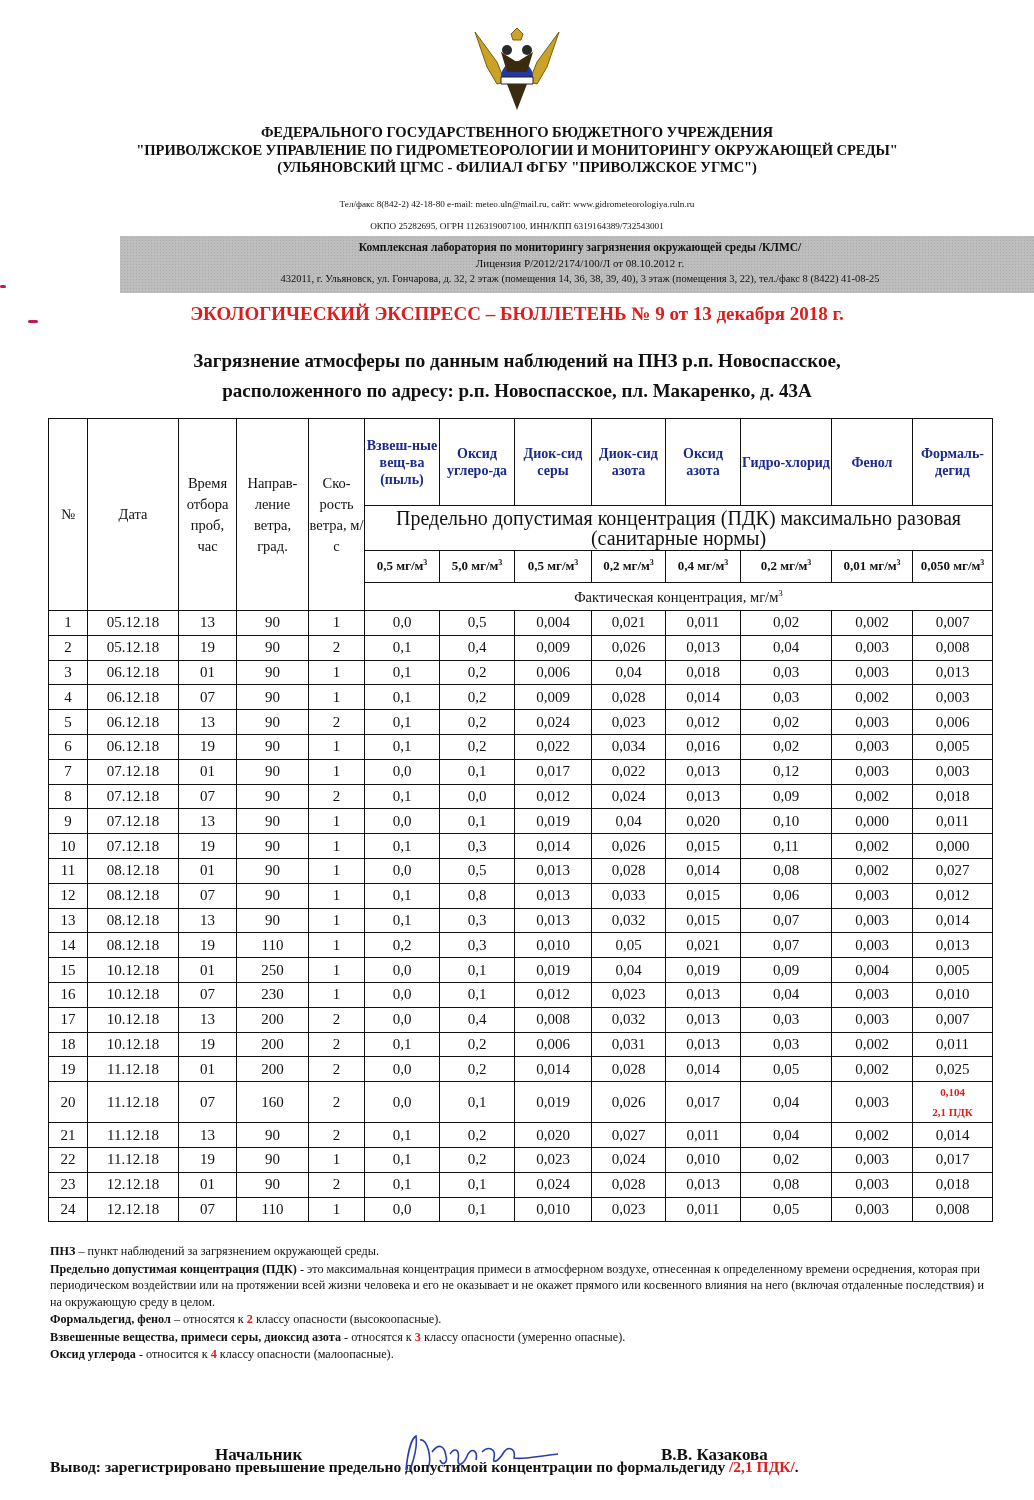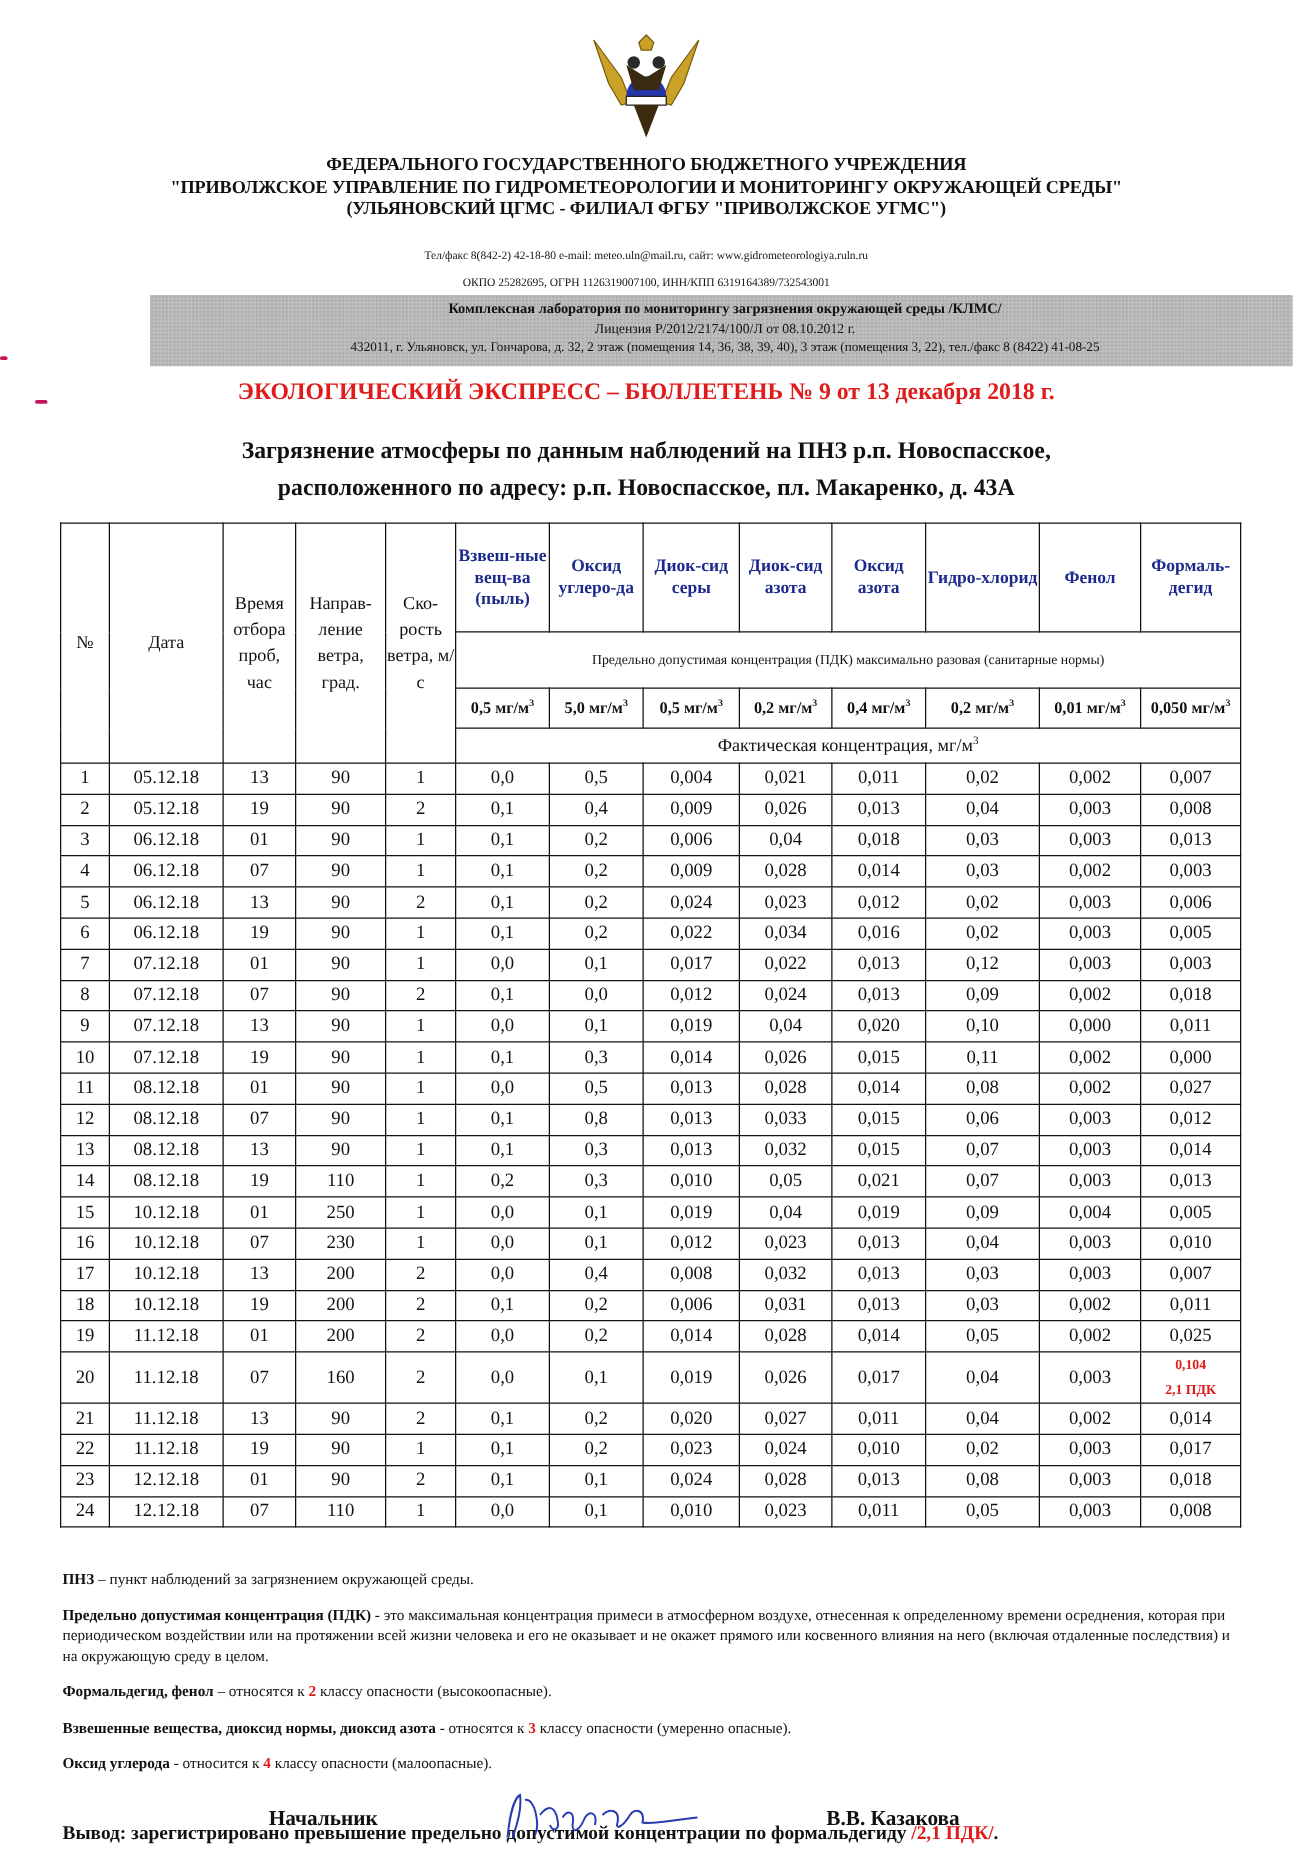--- a/index.html
+++ b/index.html
@@ -15,27 +15,27 @@
   .lab .l3 { font-size: 10.5px; }
   .mark { position: absolute; width: 10px; height: 3px; background: #c2185b; border-radius: 2px; }
   .bulletin { position: absolute; left: 40px; top: 303px; width: 954px; text-align: center; color: #e01b1b; font-weight: bold; font-size: 19px; }
   .subtitle { position: absolute; left: 40px; top: 346px; width: 954px; text-align: center; font-weight: bold; font-size: 19px; line-height: 30px; }
   table.data { position: absolute; left: 48px; top: 418px; width: 944px; border-collapse: collapse; table-layout: fixed; font-size: 14.5px; }
   table.data td, table.data th { border: 1.5px solid #111; text-align: center; vertical-align: middle; padding: 0; font-weight: normal; }
   table.data th.sub { color: #1b2a8c; font-weight: bold; font-size: 14px; line-height: 17px; }
   table.data th.meta { font-size: 14.5px; line-height: 21px; }
   table.data th.pdk { font-weight: bold; font-size: 13px; height: 31px; margin-top: 37px; }
   table.data th.pdk sup { font-size: 8px; }
-  table.data th.note { font-size: 11px; line-height: 20px; margin-left: 35px; }
+  table.data th.note { font-size: 20px; line-height: 20px; margin-left: 35px; }
   table.data th.fact { font-size: 14.5px; height: 27px; }
   table.data td { height: 23.8px; font-size: 15px; }
   table.data tr.tall td { height: 39px; }
   .exceed { color: #e01b1b; font-weight: bold; line-height: 20px; font-size: 11px; }
   .notes { position: absolute; left: 50px; top: 1243px; width: 940px; font-size: 12.2px; line-height: 16.5px; }
-  .notes p { margin: 12px 0 1px 0; }
+  .notes p { margin: 0 0 1px 0; }
   .notes b { font-weight: bold; }
   .red { color: #e01b1b; font-weight: bold; }
   .concl { position: absolute; left: 50px; top: 1456px; width: 935px; font-size: 15.5px; font-weight: bold; line-height: 22px; text-align: justify; text-align-last: left; }
   .concl .red { color: #e01b1b; }
   .sign { position: absolute; top: 1445px; font-weight: bold; font-size: 17px; }
   .sig-title { left: 215px; }
   .sig-name { left: 661px; }
   .signature { position: absolute; left: 398px; top: 1430px; width: 170px; height: 45px; }
 </style>
 </head>
@@ -490,21 +490,21 @@
         <td>0,003</td>
         <td>0,008</td>
       </tr>
     </tbody>
 </table>
 
 <div class="notes">
   <p><b>ПНЗ</b><span> – пункт наблюдений за загрязнением окружающей среды.</span></p>
   <p><b>Предельно допустимая концентрация  (ПДК)</b><span> - это максимальная концентрация примеси в атмосферном воздухе, отнесенная к определенному времени осреднения, которая при периодическом воздействии или на протяжении всей жизни человека и его не оказывает и не окажет прямого или косвенного влияния на него (включая  отдаленные последствия) и на окружающую среду в целом.</span></p>
   <p><b>Формальдегид, фенол</b><span> – относятся к  </span><span class="red">2</span><span> классу опасности (высокоопасные).</span></p>
-  <p><b>Взвешенные вещества, диоксид нормы, диоксид азота</b><span> - относятся к </span><span class="red">3</span><span> классу опасности (умеренно опасные).</span></p>
+  <p><b>Взвешенные вещества, примеси серы, диоксид азота</b><span> - относятся к </span><span class="red">3</span><span> классу опасности (умеренно опасные).</span></p>
   <p><b>Оксид углерода</b><span> - относится к </span><span class="red">4</span><span> классу опасности (малоопасные).</span></p>
 </div>
 
 <div class="concl">
   <span>Вывод:  зарегистрировано  превышение  предельно  допустимой  концентрации  по  формальдегиду </span><span class="red">/2,1 ПДК/</span><span>.</span>
 </div>
 
 <div class="sign sig-title">Начальник</div>
 <svg class="signature" viewBox="0 0 170 45">
   <path d="M8 40 C10 20 14 8 18 6 C20 20 14 34 12 40 M22 10 C30 8 34 30 30 38 M34 22 C40 14 46 14 48 26 C50 34 44 36 42 30 M52 24 C56 18 62 18 60 30 C60 38 66 34 70 24 C74 18 80 20 78 30 M84 22 C90 16 98 18 96 28 C94 34 100 32 106 22 C110 16 118 18 116 28 C124 30 140 26 160 24" fill="none" stroke="#2a3cb0" stroke-width="1.6"></path>

